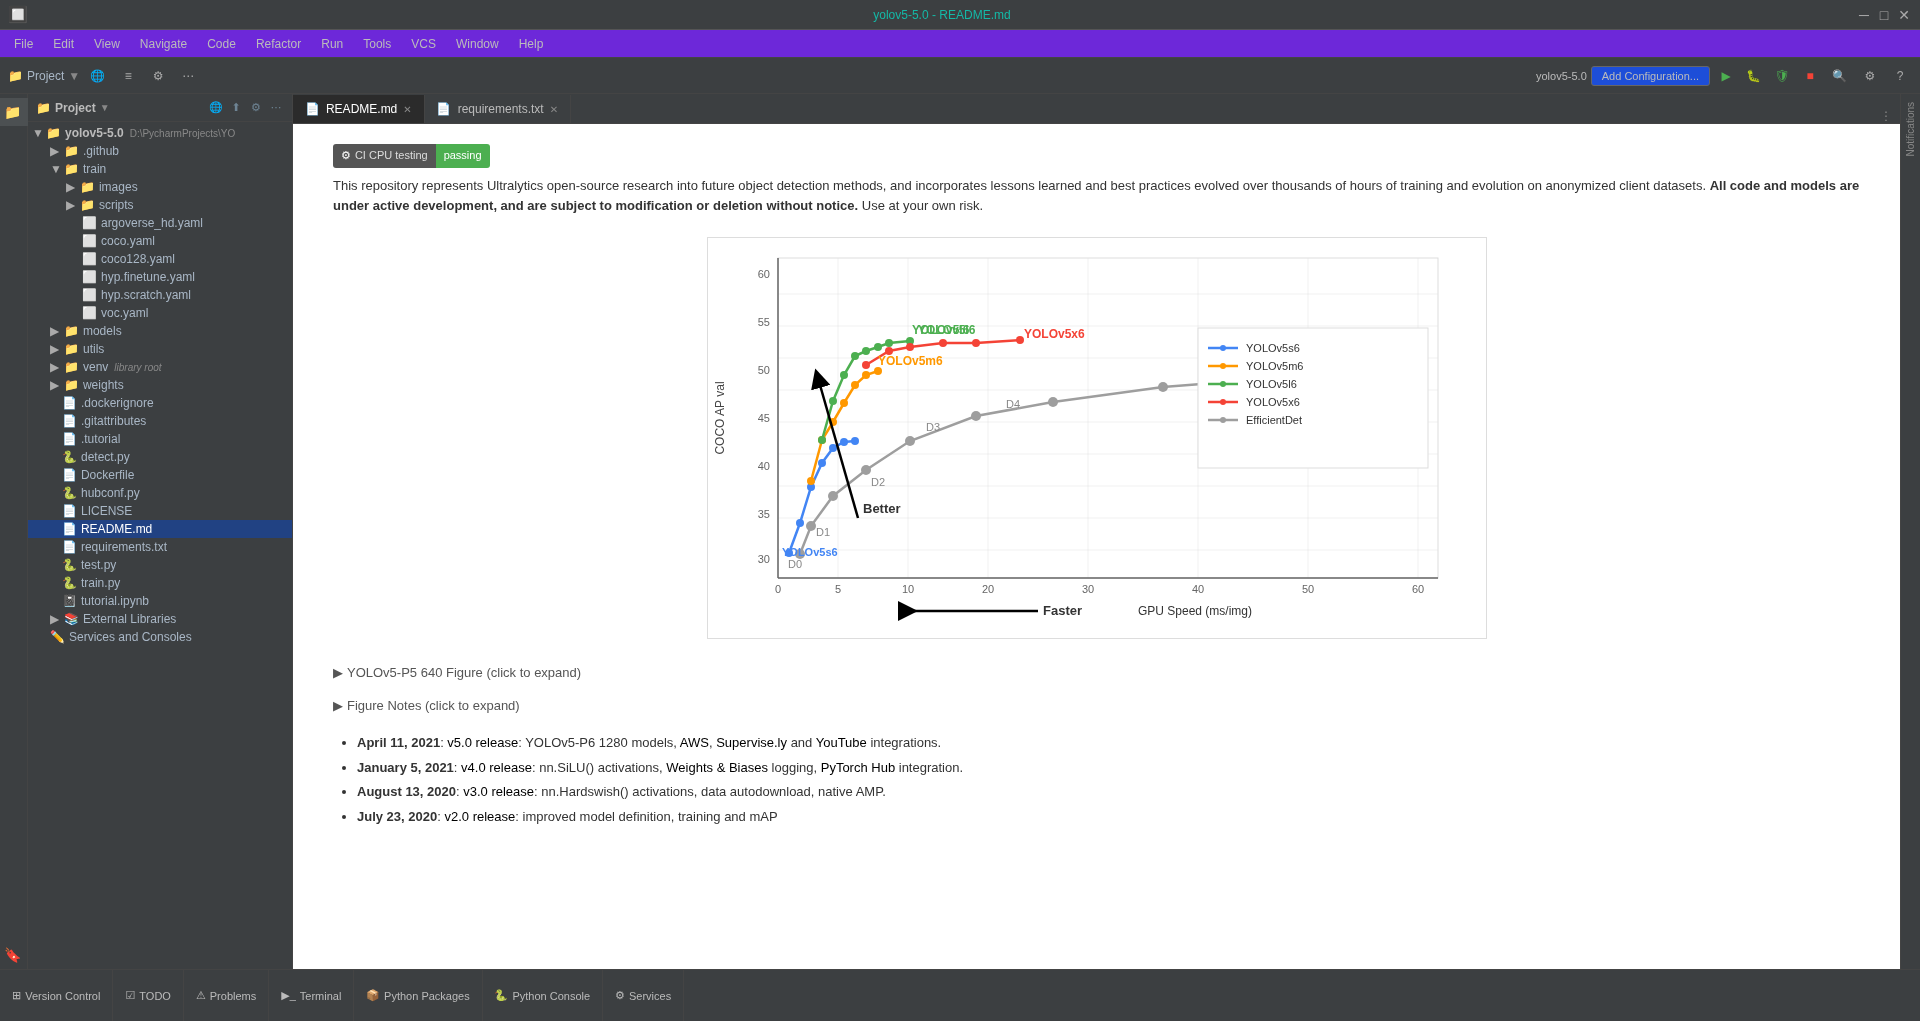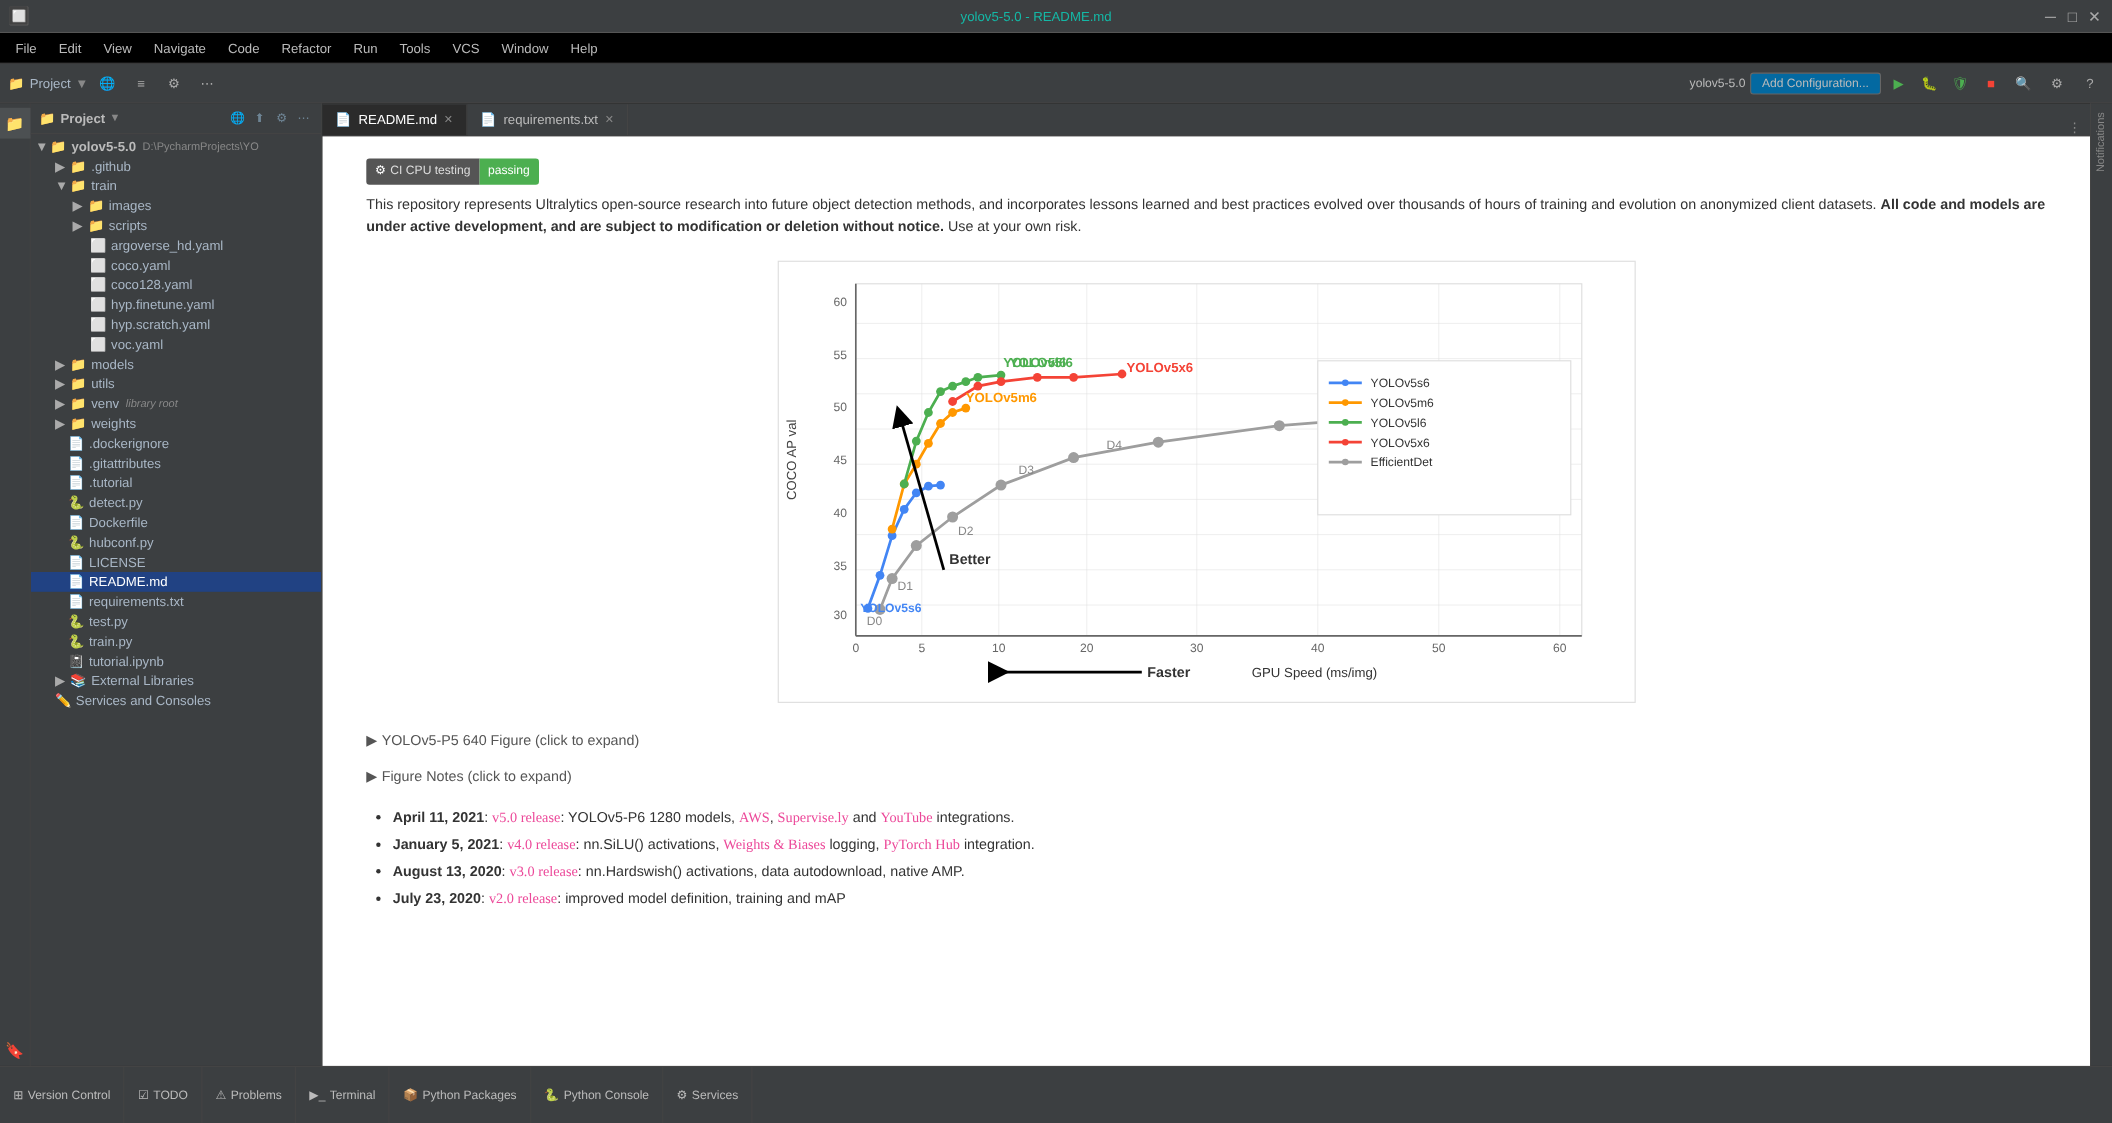--- a/index.html
+++ b/index.html
@@ -6,28 +6,28 @@
     body { font-family: 'Segoe UI', Arial, sans-serif; background: #2b2b2b; color: #a9b7c6; font-size: 12px; overflow: hidden; width: 1920px; height: 1021px; }
 
     
     #titlebar { height: 30px; background: #3c3f41; display: flex; align-items: center; justify-content: space-between; padding: 0 8px; border-bottom: 1px solid #555; }
     #titlebar .left { display: flex; align-items: center; gap: 8px; }
     #titlebar .title { font-size: 12px; color: #14b8a6; flex: 1; text-align: center; }
     #titlebar .controls { display: flex; gap: 4px; }
     #titlebar .control-btn { width: 16px; height: 16px; display: flex; align-items: center; justify-content: center; color: #aaa; cursor: pointer; font-size: 14px; }
 
     
-    #menubar { height: 28px; background: #000000; display: flex; align-items: center; padding: 0 4px; border-bottom: 1px solid #444; }
+    #menubar { height: 28px; background: #6d28d9; display: flex; align-items: center; padding: 0 4px; border-bottom: 1px solid #444; }
     .menu-item { padding: 4px 10px; font-size: 12px; color: #bbb; cursor: pointer; }
 
     
     #toolbar { height: 36px; background: #3c3f41; display: flex; align-items: center; padding: 0 8px; gap: 6px; border-bottom: 1px solid #444; }
     #toolbar .spacer { flex: 1; }
     #toolbar .run-controls { display: flex; align-items: center; gap: 4px; }
-    #toolbar .add-config-btn { background: #0369a1; border: 1px solid #666; color: #bbb; padding: 3px 10px; font-size: 11px; cursor: pointer; border-radius: 3px; }
+    #toolbar .add-config-btn { background: #1d4ed8; border: 1px solid #666; color: #bbb; padding: 3px 10px; font-size: 11px; cursor: pointer; border-radius: 3px; }
     #toolbar .icon-btn { width: 24px; height: 24px; display: flex; align-items: center; justify-content: center; color: #aaa; cursor: pointer; }
 
     
     #main { display: flex; height: calc(1021px - 94px - 52px); }
 
     
     #left-sidebar { width: 28px; background: #3c3f41; display: flex; flex-direction: column; align-items: center; padding-top: 4px; border-right: 1px solid #444; }
     .sidebar-icon { width: 28px; height: 28px; display: flex; align-items: center; justify-content: center; color: #6e8494; cursor: pointer; font-size: 14px; }
     .sidebar-icon.active { color: #9da9b3; background: #4c5052; }
 
@@ -60,21 +60,21 @@
     .ci-status { background: #4caf50; color: #fff; padding: 3px 8px; font-size: 11px; border-radius: 0 3px 3px 0; }
 
     
     #content { flex: 1; overflow-y: auto; padding: 20px 40px; background: #fff; color: #333; font-size: 13px; line-height: 1.6; }
     #content p { margin-bottom: 12px; }
     #content strong { font-weight: bold; }
     .chart-container { margin: 20px auto; width: 780px; position: relative; background: #fff; border: 1px solid #ddd; }
     .expand-section { color: #555; font-size: 13px; padding: 4px 0; cursor: pointer; display: flex; align-items: center; gap: 4px; }
     .release-list { list-style: disc; padding-left: 24px; }
     .release-list li { margin-bottom: 4px; }
-    .release-list a { color: #ec4899; text-decoration: none; font-family: Liberation Serif, serif; }
+    .release-list a { color: #000000; text-decoration: none; }
     .release-date { font-weight: bold; }
 
     
     #right-sidebar { width: 20px; background: #3c3f41; border-left: 1px solid #444; display: flex; flex-direction: column; align-items: center; }
     .right-sidebar-label { writing-mode: vertical-rl; font-size: 10px; color: #888; padding: 8px 0; transform: rotate(180deg); }
 
     
     #bottom-panel { height: 52px; background: #3c3f41; border-top: 1px solid #444; display: flex; align-items: center; }
     .bottom-tab { padding: 4px 12px; font-size: 11px; color: #bbb; cursor: pointer; height: 100%; display: flex; align-items: center; gap: 4px; border-right: 1px solid #444; }
 

